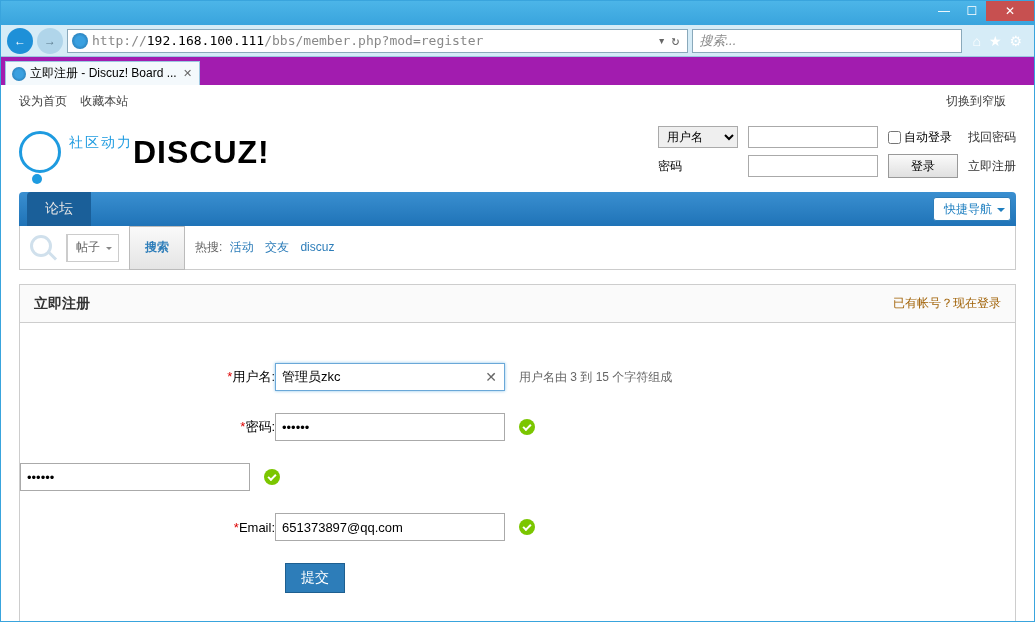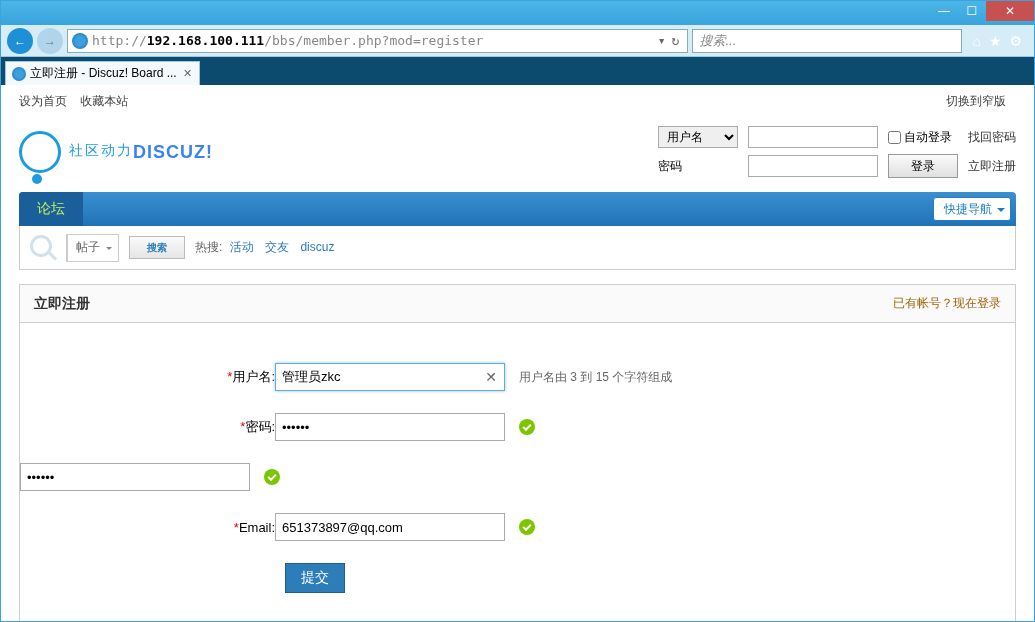--- a/index.html
+++ b/index.html
@@ -10,67 +10,67 @@
 .titlebar { height: 24px; background: linear-gradient(#4cb5e8, #39a4dd); display: flex; justify-content: flex-end; }
 .titlebar-btn { width: 28px; height: 20px; display: flex; align-items: center; justify-content: center; color: #fff; font-size: 12px; cursor: pointer; }
 .titlebar-btn.close { background: #c75050; width: 48px; }
 
 .addr-row { height: 32px; background: #d6ecf7; display: flex; align-items: center; padding: 0 6px; gap: 4px; border-bottom: 1px solid #9cc7e0; }
 .nav-btn { width: 26px; height: 26px; border-radius: 50%; background: #1e90d8; display: flex; align-items: center; justify-content: center; color: #fff; font-weight: bold; cursor: pointer; }
 .nav-btn.fwd { background: #b0d5ea; color: #5a7a8c; }
 .addr-bar { flex: 1; height: 24px; background: #fff; border: 1px solid #8aa9bb; display: flex; align-items: center; padding: 0 4px; font-family: Consolas, monospace; font-size: 13px; }
 .addr-bar .ie-icon { width: 16px; height: 16px; margin-right: 4px; background: radial-gradient(circle,#3aa0e0 40%,#1e6aa0 100%); border-radius: 50%; position: relative; }
 .addr-bar .url-text { flex: 1; white-space: nowrap; overflow: hidden; }
-.addr-bar .url-text .host { font-weight: bold; color: #000; }
+.addr-bar .url-text .host { font-weight: normal; color: #000; }
 .addr-bar .url-text .path { color: #888; }
 .addr-icons { display: flex; gap: 6px; padding: 0 4px; color: #666; }
 .search-box { width: 270px; height: 24px; background: #fff; border: 1px solid #8aa9bb; display: flex; align-items: center; padding: 0 6px; color: #888; font-style: italic; font-size: 13px; }
 .chrome-right { display: flex; gap: 8px; padding: 0 6px; color: #fff; font-size: 14px; }
 
-.tab-row { height: 28px; background: #0c4a6e; display: flex; align-items: flex-end; padding-left: 4px; }
+.tab-row { height: 28px; background: #a21caf; display: flex; align-items: flex-end; padding-left: 4px; }
 .tab { height: 24px; background: #f4f9fc; border: 1px solid #9cc7e0; border-bottom: none; padding: 0 22px 0 6px; display: flex; align-items: center; gap: 4px; font-size: 12px; position: relative; max-width: 200px; }
 .tab .ie-favicon { width: 14px; height: 14px; background: radial-gradient(circle,#3aa0e0 40%,#1e6aa0 100%); border-radius: 50%; }
 .tab-close { position: absolute; right: 4px; top: 4px; width: 14px; height: 14px; display: flex; align-items: center; justify-content: center; color: #666; font-size: 11px; cursor: pointer; }
 
 .page-content { flex: 1; overflow: auto; background: #fff; }
 
 
 .dz-top-links { display: flex; justify-content: space-between; padding: 8px 18px; font-size: 12px; }
 .dz-top-links a { color: #404040; text-decoration: none; margin-right: 10px; cursor: pointer; }
 
 .dz-header { display: flex; justify-content: space-between; align-items: center; padding: 8px 18px 14px; }
 .dz-logo { display: flex; align-items: center; gap: 8px; }
 .logo-bubble { width: 42px; height: 42px; border: 3px solid #1e9be0; border-radius: 50%; position: relative; }
 .logo-bubble::after { content: ""; position: absolute; width: 10px; height: 10px; background: #1e9be0; border-radius: 50%; bottom: -14px; left: 10px; }
 .logo-text { display: flex; flex-direction: row; }
 .logo-cn { color: #1e9be0; font-size: 14px; letter-spacing: 2px; }
-.logo-en { color: #3b82f6; font-size: 18px; font-weight: bold; font-family: Arial; letter-spacing: 1px; }
+.logo-en { color: #000000; font-size: 32px; font-weight: bold; font-family: Arial; letter-spacing: 1px; }
 
 .login-box { display: grid; grid-template-columns: auto auto auto auto; gap: 6px 10px; align-items: center; font-size: 12px; }
 .login-box select, .login-box input[type="text"], .login-box input[type="password"] { height: 22px; border: 1px solid #aaa; padding: 0 4px; font-size: 12px; }
 .login-box select { width: 80px; }
 .login-box .txt { width: 130px; }
 .login-btn { width: 70px; height: 24px; background: linear-gradient(#fafafa,#e0e0e0); border: 1px solid #999; cursor: pointer; font-size: 12px; }
 .login-box label { display: flex; align-items: center; gap: 3px; white-space: nowrap; }
 .login-box a { color: #333; text-decoration: none; white-space: nowrap; cursor: pointer; }
 
 .dz-nav { height: 34px; background: linear-gradient(#3a8fd0,#1f73b7); display: flex; align-items: center; justify-content: space-between; padding: 0 0 0 0; margin: 0 18px; border-radius: 4px 4px 0 0; }
-.dz-nav-item { color: #bef264; padding: 0 18px; height: 34px; display: flex; align-items: center; font-size: 14px; cursor: pointer; background: #1a5f99; border-radius: 4px 0 0 0; }
+.dz-nav-item { color: #e5e5e5; padding: 0 18px; height: 34px; display: flex; align-items: center; font-size: 14px; cursor: pointer; background: #1a5f99; border-radius: 4px 0 0 0; margin-left: 8px; }
 .quick-nav { background: #fff; border: 1px solid #2d7db9; color: #1e7fc0; height: 24px; padding: 0 18px 0 10px; margin-right: 5px; border-radius: 3px; display: flex; align-items: center; cursor: pointer; position: relative; font-size: 12px; }
 .quick-nav::after { content: ""; border: 4px solid transparent; border-top-color: #1e7fc0; position: absolute; right: 5px; top: 10px; }
 
 .dz-searchbar { margin: 0 18px; border: 1px solid #ccc; border-top: none; height: 44px; display: flex; align-items: center; padding: 0 10px; gap: 10px; }
 .mag-icon { width: 26px; height: 26px; position: relative; }
 .mag-icon::before { content: ""; width: 16px; height: 16px; border: 3px solid #d0e0ec; border-radius: 50%; position: absolute; top: 0; left: 0; }
 .mag-icon::after { content: ""; width: 3px; height: 10px; background: #d0e0ec; position: absolute; bottom: 0; right: 2px; transform: rotate(-45deg); }
 .search-input-wrap { display: flex; border: 1px solid #ccc; height: 28px; }
 .search-input-wrap input { border: none; width: 400px; padding: 0 8px; font-size: 13px; outline: none; }
 .search-type { border-left: 1px solid #ccc; padding: 0 18px 0 8px; display: flex; align-items: center; color: #666; position: relative; cursor: pointer; }
 .search-type::after { content: ""; border: 3px solid transparent; border-top-color: #888; position: absolute; right: 6px; top: 12px; }
-.search-btn { height: 23px; width: 56px; background: linear-gradient(#fafafa,#e5e5e5); border: 1px solid #bbb; color: #2d7db9; font-weight: bold; cursor: pointer; font-size: 10px; }
+.search-btn { height: 44px; width: 56px; background: linear-gradient(#fafafa,#e5e5e5); border: 1px solid #bbb; color: #2d7db9; font-weight: bold; cursor: pointer; font-size: 12px; }
 .hot-search { color: #666; }
 .hot-search a { color: #2d7db9; text-decoration: none; margin: 0 4px; cursor: pointer; }
 
 .reg-panel { margin: 14px 18px 0; border: 1px solid #cdcdcd; }
 .reg-panel-head { height: 38px; border-bottom: 1px solid #cdcdcd; display: flex; align-items: center; justify-content: space-between; padding: 0 14px; background: #fafafa; }
 .reg-panel-head h2 { font-size: 14px; color: #333; }
 .reg-panel-head a { color: #a16207; text-decoration: none; font-size: 12px; cursor: pointer; }
 
 .reg-form { padding: 40px 0 30px; }
 .form-row { display: flex; align-items: center; margin-bottom: 22px; }

